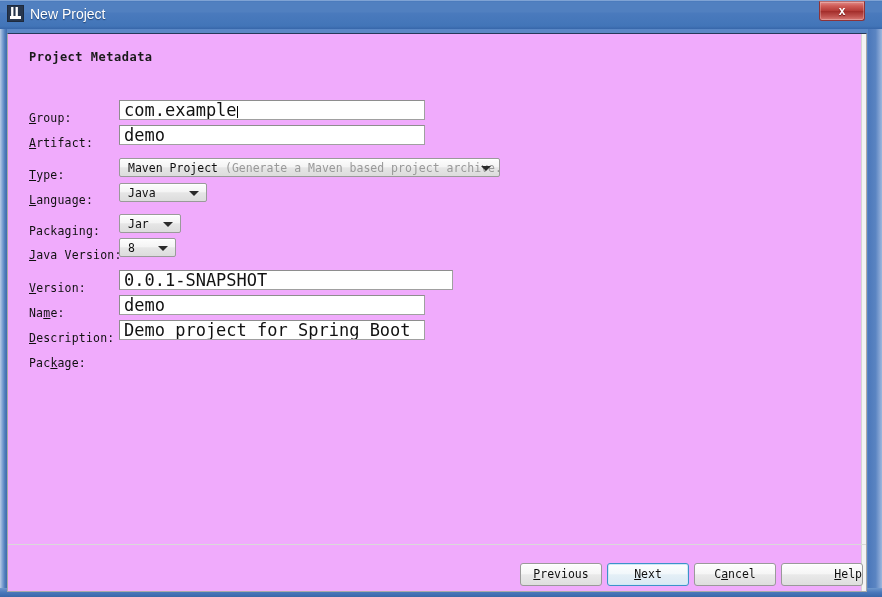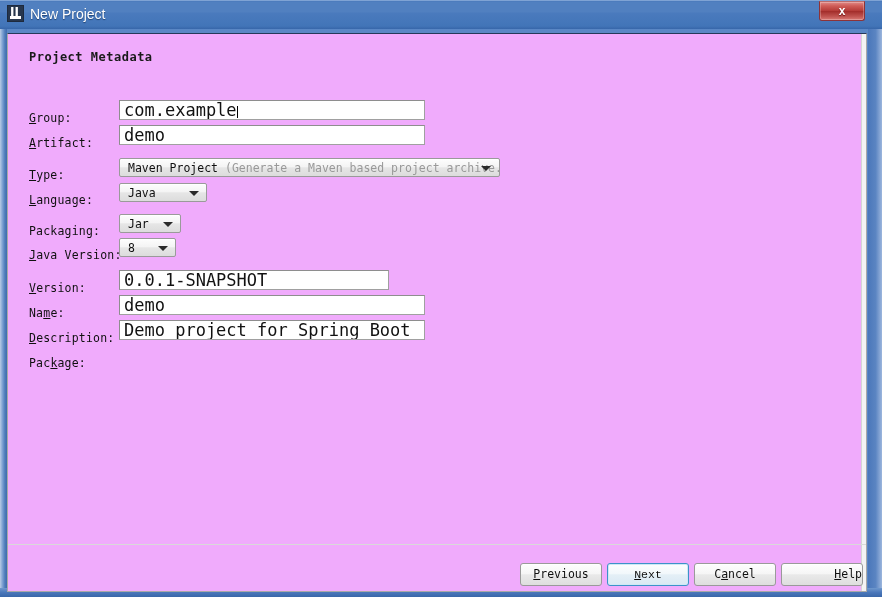--- a/index.html
+++ b/index.html
@@ -239,21 +239,20 @@
     color: #101010;
     line-height: 21px;
     text-align: center;
     cursor: pointer;
     white-space: nowrap;
   }
   .dlg-button.default {
     border-color: #3c93c9;
     box-shadow: inset 0 0 0 1px #cfe8f6, inset 0 1px 0 #ffffff;
     background: linear-gradient(to bottom, #fdfefe 0%, #f2f8fb 45%, #e4eff6 52%, #d9e9f4 100%);
-    font-family: Liberation Mono, monospace;
   }
   .dlg-button .mn { text-decoration: underline; }
 </style>
 </head>
 <body>
 
 <div id="window">
 
   <div class="frame-left"></div>
   <div class="frame-right"></div>
@@ -304,21 +303,21 @@
       <div class="arrow" style="right:7px;"></div>
     </div>
 
     <div class="form-label" style="left:21px; top:214px;"><span class="mn">J</span><span>ava Version:</span></div>
     <div class="combo" style="left:111px; top:204px; width:57px; height:19px;">
       <div class="combo-text">8</div>
       <div class="arrow" style="right:7px;"></div>
     </div>
 
     <div class="form-label" style="left:21px; top:247px;"><span class="mn">V</span><span>ersion:</span></div>
-    <div class="text-field" style="left:111px; top:236px; width:270px; height:20px;"><span>0.0.1-SNAPSHOT</span></div>
+    <div class="text-field" style="left:111px; top:236px; width:334px; height:20px;"><span>0.0.1-SNAPSHOT</span></div>
 
     <div class="form-label" style="left:21px; top:272px;"><span>Na</span><span class="mn">m</span><span>e:</span></div>
     <div class="text-field" style="left:111px; top:261px; width:306px; height:20px;"><span>demo</span></div>
 
     <div class="form-label" style="left:21px; top:297px;"><span class="mn">D</span><span>escription:</span></div>
     <div class="text-field" style="left:111px; top:286px; width:306px; height:20px;"><span>Demo project for Spring Boot</span></div>
 
     <div class="form-label" style="left:21px; top:322px;"><span>Pac</span><span class="mn">k</span><span>age:</span></div>
 
     <div id="bottom-sep"></div>

